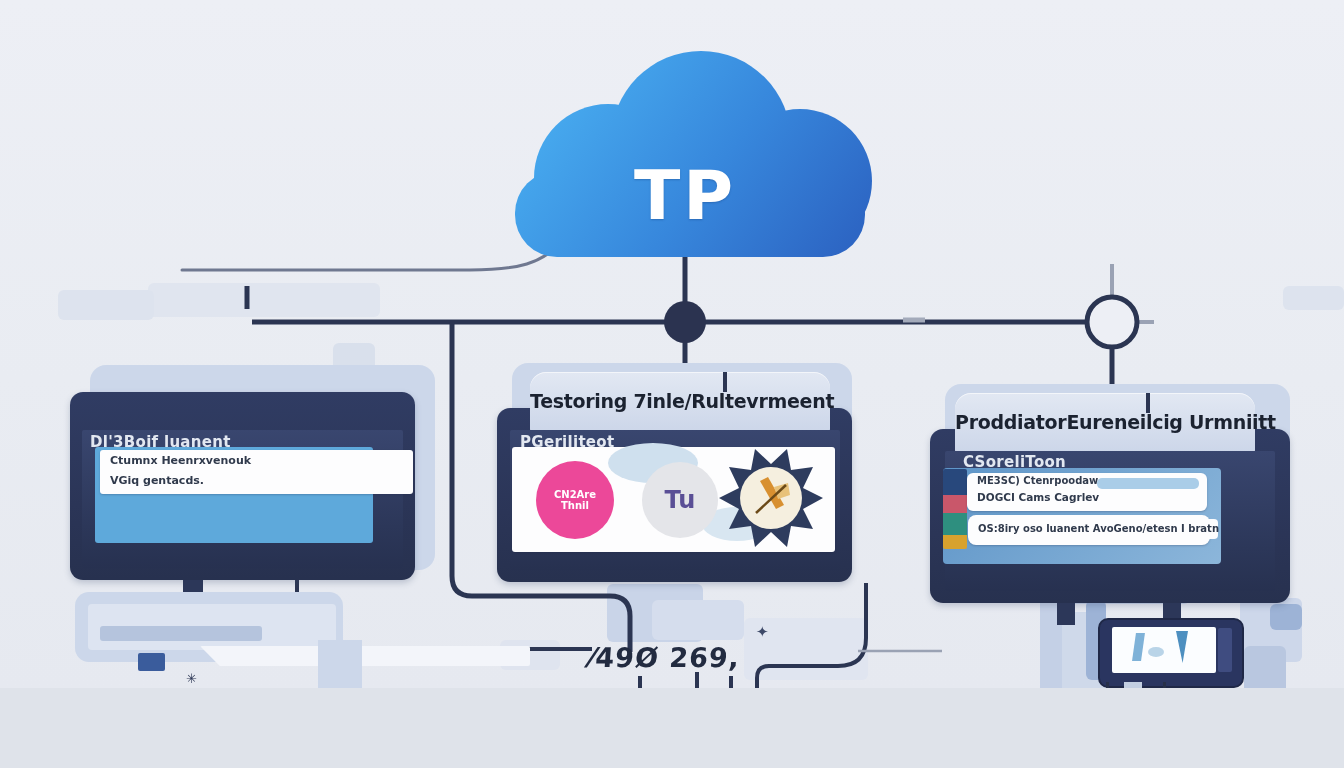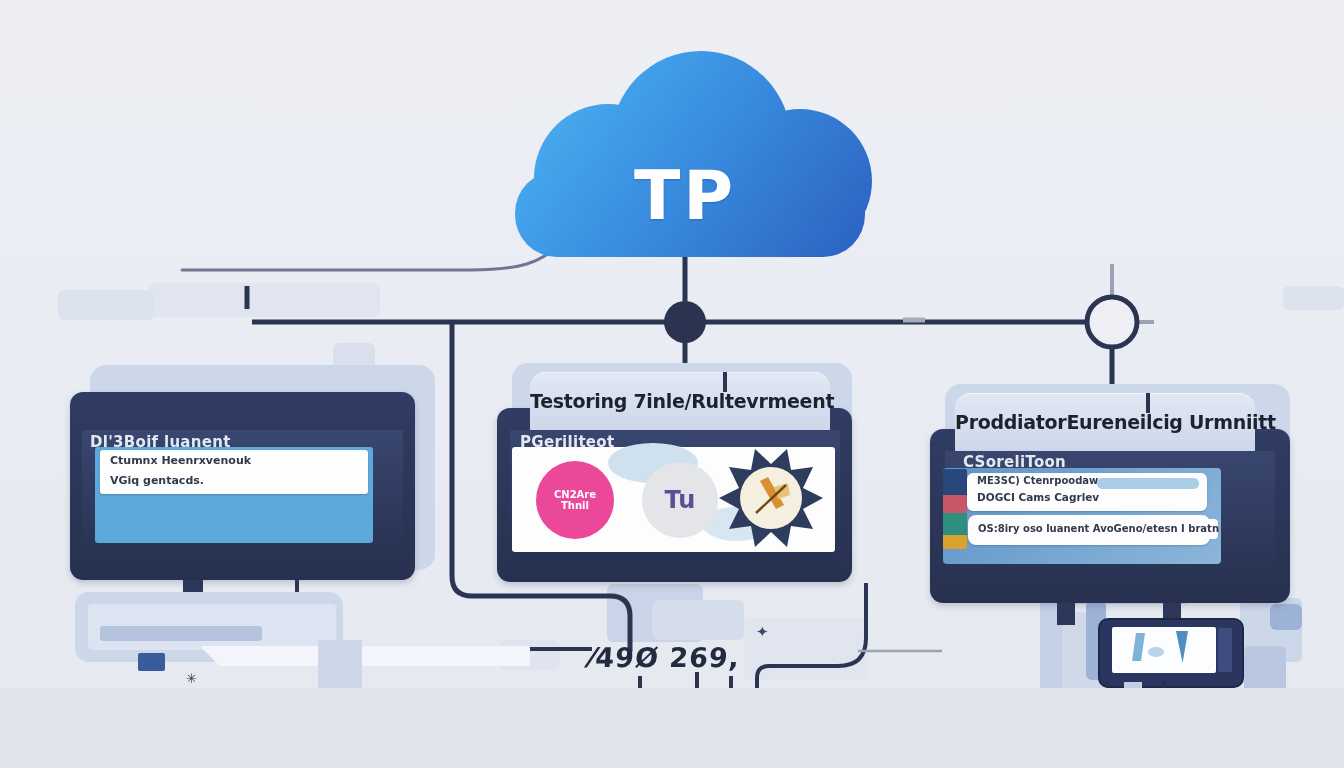--- a/index.html
+++ b/index.html
@@ -96,21 +96,21 @@
     </svg>
   </div>
   <div class="cloud-label">TP</div>
 
   <div class="panel" style="left:60px;top:355px;width:380px;height:260px;">
     <div class="p-back" style="left:30px;top:10px;width:345px;height:205px;"></div>
     <div class="p-frame" style="left:10px;top:37px;width:345px;height:188px;"></div>
     <div class="p-screen" style="left:22px;top:75px;width:321px;height:138px;"></div>
     <div class="p-label" style="left:30px;top:78px;">Dl'3Boif luanent</div>
     <div class="abs" style="left:35px;top:92px;width:278px;height:96px;background:#5ea9db;border-radius:3px;"></div>
-    <div class="card" style="left:40px;top:95px;width:268px;height:44px;">
+    <div class="card" style="left:40px;top:95px;width:268px;height:44px;padding-left:45px;">
       <div class="ln" style="top:4px;">Ctumnx Heenrxvenouk</div>
       <div class="ln" style="top:24px;">VGiq gentacds.</div>
     </div>
     <div class="stand" style="left:123px;top:225px;width:20px;height:30px;"></div>
   </div>
 
   <div class="panel" style="left:490px;top:355px;width:380px;height:245px;">
     <div class="p-back" style="left:22px;top:8px;width:340px;height:200px;"></div>
     <div class="p-frame" style="left:7px;top:53px;width:355px;height:174px;"></div>
     <div class="p-header" style="left:40px;top:17px;width:300px;height:60px;">

